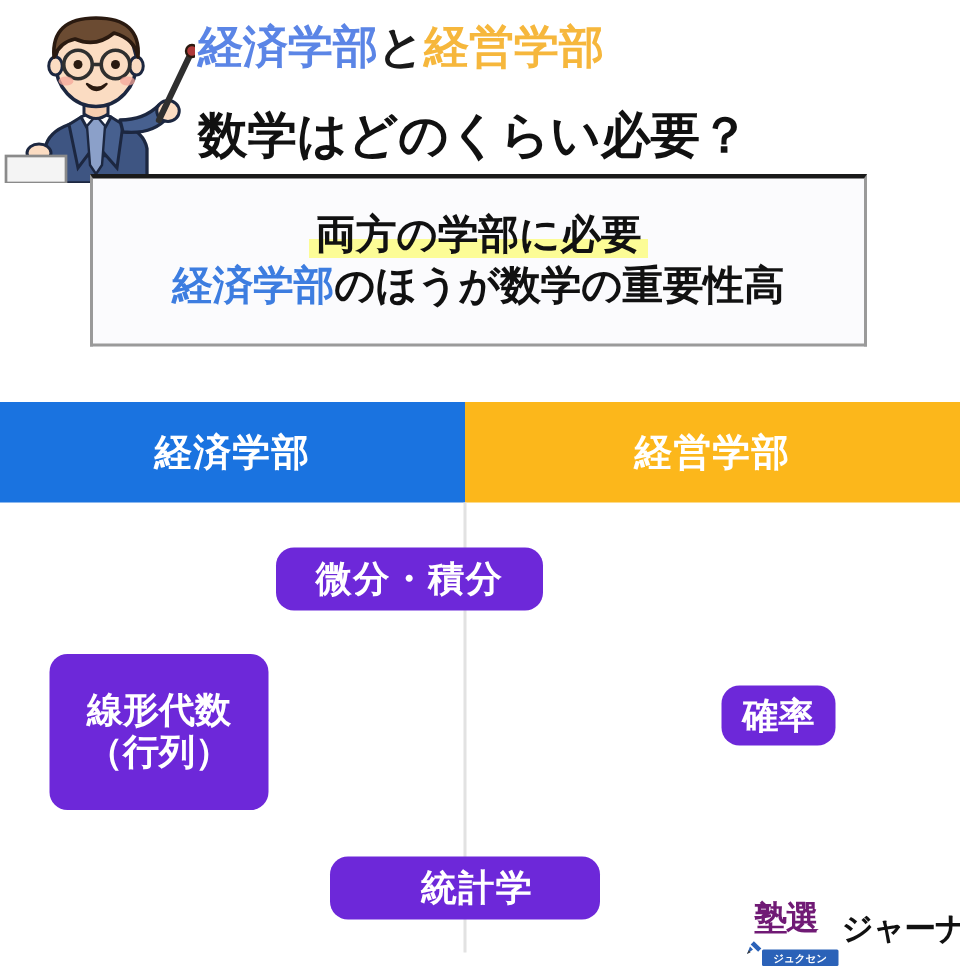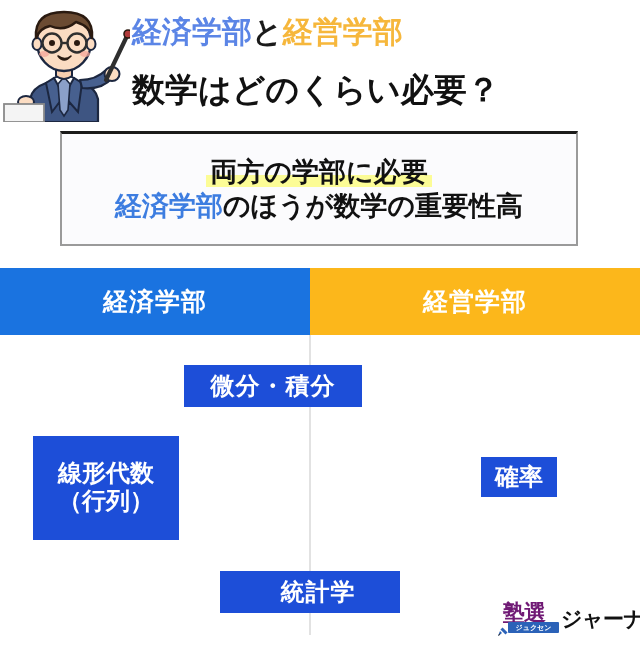--- a/index.html
+++ b/index.html
@@ -50,21 +50,21 @@
     font-weight: bold;
     color: #111111;
     line-height: 44px;
     white-space: nowrap;
     margin-top: 16px;
   }
 
   
   #summary-box {
     position: absolute;
-    left: 60px; top: 131px;
+    left: 60px; top: 116px;
     width: 518px; height: 115px;
     background: #fbfbfd;
     border-top: 3px solid #1a1a1a;
     border-left: 2px solid #9a9a9a;
     border-right: 2px solid #9a9a9a;
     border-bottom: 2px solid #9a9a9a;
     box-sizing: border-box;
     display: flex;
     flex-direction: column;
     align-items: center;
@@ -120,23 +120,23 @@
     width: 640px; height: 315px;
   }
   #divider {
     position: absolute;
     left: 309px; top: 0;
     width: 2px; height: 300px;
     background: #e2e2e2;
   }
   .tag {
     position: absolute;
-    background: #1d4ed8;
+    background: #6d28d9;
     color: #ffffff;
-    border-radius: 0;
+    border-radius: 12px;
     font-weight: bold;
     display: flex;
     flex-direction: column;
     align-items: center;
     justify-content: center;
     text-align: right;
     box-sizing: border-box;
     line-height: 1.18;
   }
   #tag-calculus {
@@ -179,21 +179,21 @@
     position: absolute;
     left: 0; top: 0;
     font-size: 22px;
     font-weight: bold;
     color: #701a75;
     letter-spacing: -1px;
     line-height: 24px;
   }
   #logo-banner {
     position: absolute;
-    left: 5px; top: 21px;
+    left: 5px; top: 32px;
     width: 51px; height: 11px;
     background: #2b62b8;
     border-radius: 1px;
   }
   #logo-banner-text {
     position: absolute;
     left: 0; top: 0;
     width: 51px; height: 11px;
     color: #ffffff;
     font-size: 7px;

